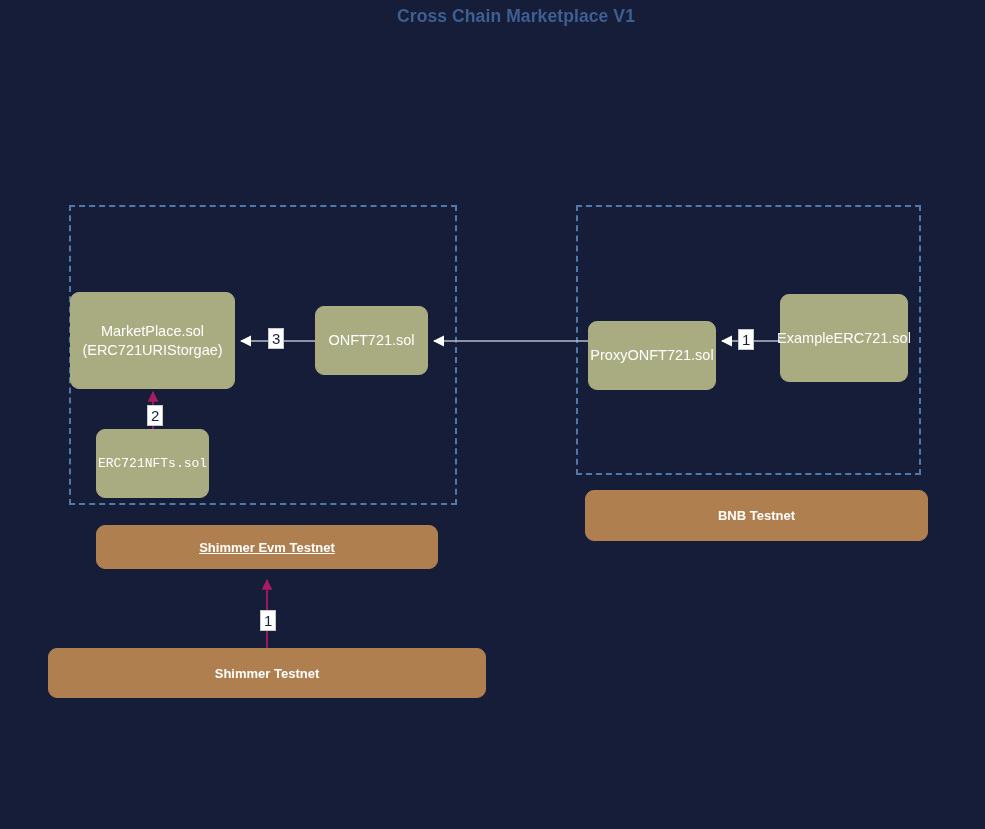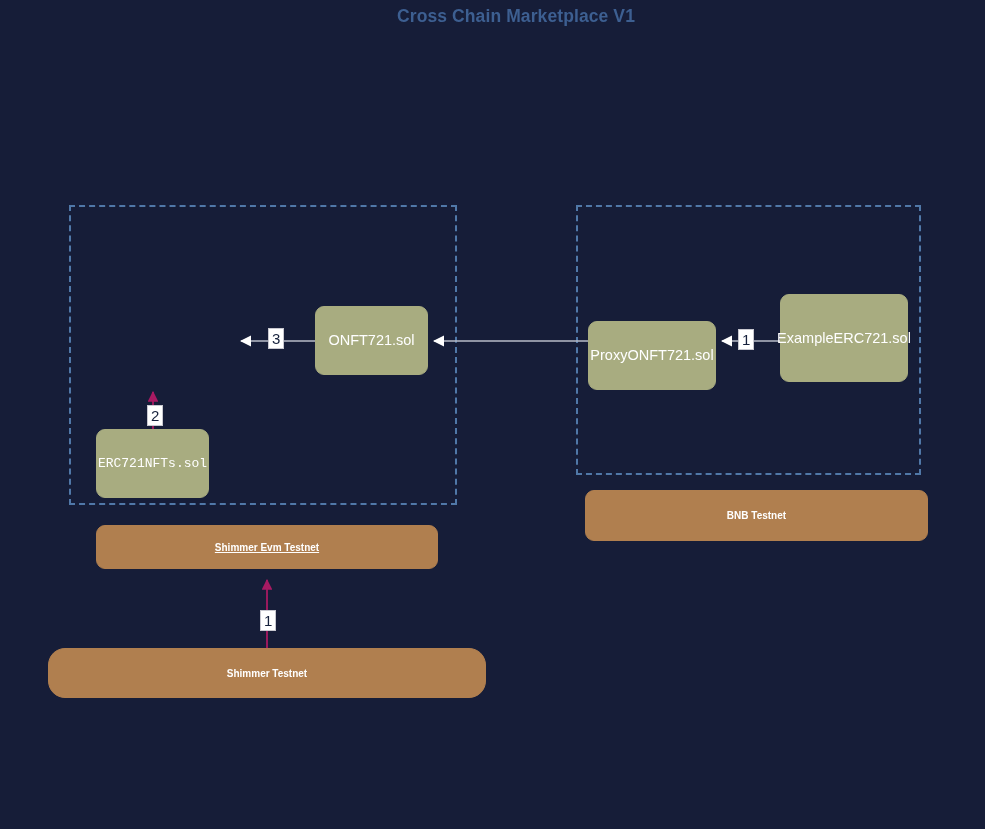--- a/index.html
+++ b/index.html
@@ -62,21 +62,21 @@
   .node .node-label { display: block; white-space: pre-line; }
   
   .netbar {
     position: absolute;
     box-sizing: border-box;
     background: #b07f4f;
     border: 1px solid #b07f4f;
     border-radius: 9px;
     color: #ffffff;
     font-weight: bold;
-    font-size: 10px;
+    font-size: 13px;
     display: flex;
     align-items: center;
     justify-content: center;
     text-align: center;
   }
   
   #edges {
     position: absolute;
     left: 0;
     top: 0;
@@ -135,20 +135,24 @@
 
     <g>
       <line x1="153" y1="429" x2="153" y2="392" stroke="#a81a62" stroke-width="1.8" marker-end="url(#arrow-magenta)"></line>
     </g>
 
     <g>
       <line x1="267" y1="648" x2="267" y2="580" stroke="#a81a62" stroke-width="1.8" marker-end="url(#arrow-magenta)"></line>
     </g>
   </svg>
 
+  <div class="node" style="left:70px; top:292px; width:165px; height:97px;">
+    <span class="node-label">MarketPlace.sol
+(ERC721URIStorgae)</span>
+  </div>
 
   <div class="node mono" style="left:96px; top:429px; width:113px; height:69px;">
     <span class="node-label">ERC721NFTs.sol</span>
   </div>
 
   <div class="node" style="left:315px; top:306px; width:113px; height:69px;">
     <span class="node-label">ONFT721.sol</span>
   </div>
 
   <div class="node" style="left:588px; top:306px; width:128px; height:69px;margin-top:15px;">
@@ -156,21 +160,21 @@
   </div>
 
   <div class="node" style="left:780px; top:294px; width:128px; height:88px;">
     <span class="node-label">ExampleERC721.sol</span>
   </div>
 
   <div class="netbar" style="left:96px; top:525px; width:342px; height:44px;text-decoration:underline;">
     <span>Shimmer Evm Testnet</span>
   </div>
 
-  <div class="netbar" style="left:48px; top:648px; width:438px; height:50px;border-radius:17px;">
+  <div class="netbar" style="left:48px; top:648px; width:438px; height:50px;">
     <span>Shimmer Testnet</span>
   </div>
 
   <div class="netbar" style="left:585px; top:490px; width:343px; height:51px;">
     <span>BNB Testnet</span>
   </div>
 
   <div class="edge-label" style="left:268px; top:328px;">
     <span>3</span>
   </div>

